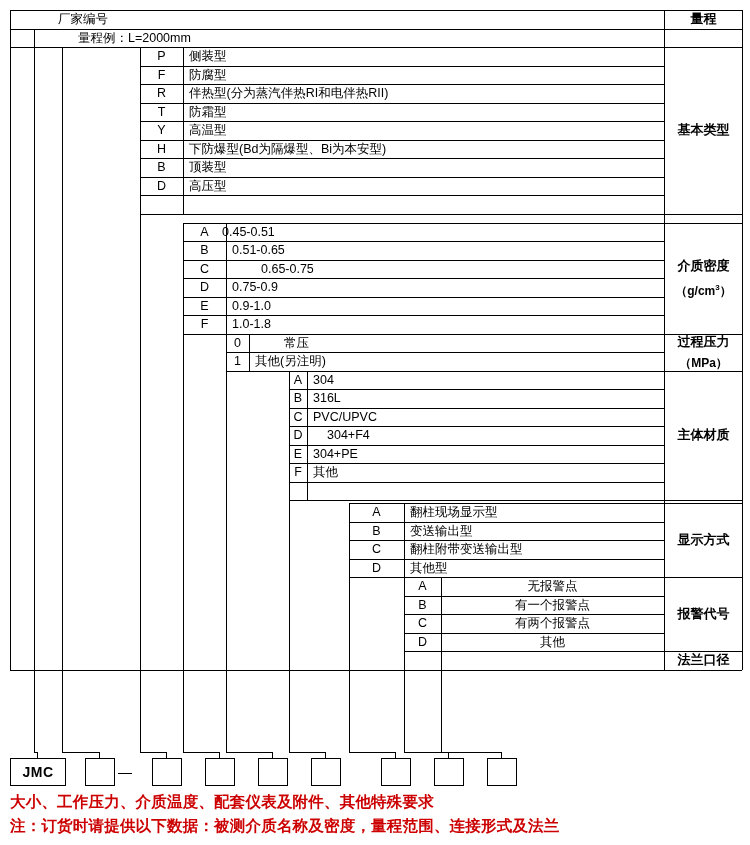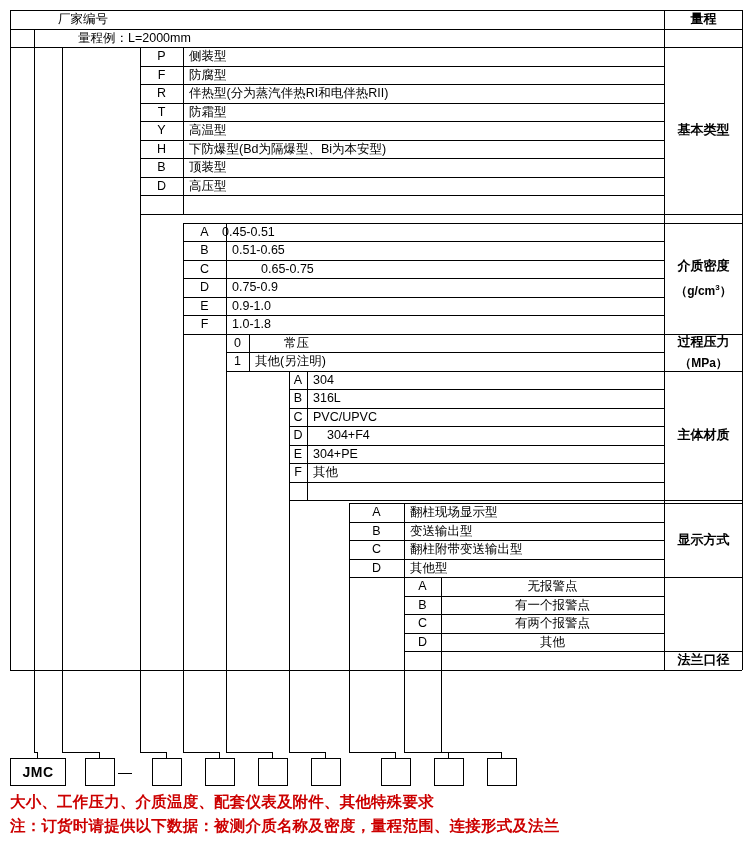--- a/index.html
+++ b/index.html
@@ -191,20 +191,21 @@
     <div class="ln h" style="left:404px;top:614px;width:260px;"></div>
     <div class="cell code" style="left:404px;top:595.5px;width:37px;height:18.5px;">B</div>
     <div class="cell desc" style="left:441px;top:595.5px;width:223px;height:18.5px;justify-content:center;padding-left:0;">有一个报警点</div>
     <div class="ln h" style="left:404px;top:632.5px;width:260px;"></div>
     <div class="cell code" style="left:404px;top:614px;width:37px;height:18.5px;">C</div>
     <div class="cell desc" style="left:441px;top:614px;width:223px;height:18.5px;justify-content:center;padding-left:0;">有两个报警点</div>
     <div class="ln h" style="left:404px;top:651px;width:260px;"></div>
     <div class="cell code" style="left:404px;top:632.5px;width:37px;height:18.5px;">D</div>
     <div class="cell desc" style="left:441px;top:632.5px;width:223px;height:18.5px;justify-content:center;padding-left:0;">其他</div>
     <div class="ln h" style="left:664px;top:651px;width:78px;"></div>
+    <div class="rlabel" style="left:665px;top:577px;width:77px;height:74px;">报警代号</div>
     <div class="ln v" style="left:441px;top:651px;height:18.5px;"></div>
     <div class="ln h" style="left:10px;top:669.5px;width:732px;"></div>
     <div class="rlabel" style="left:665px;top:651px;width:77px;height:18.5px;">法兰口径</div>
     <div class="ln v" style="left:34px;top:28.5px;height:723.5px;"></div>
     <div class="ln h" style="left:34px;top:752px;width:3px;"></div>
     <div class="ln v" style="left:37px;top:752px;height:6px;"></div>
     <div class="box jmc" style="left:10px;top:758px;width:54px;height:26px;">JMC</div>
     <div class="ln v" style="left:62px;top:47px;height:705px;"></div>
     <div class="ln h" style="left:62px;top:752px;width:37px;"></div>
     <div class="ln v" style="left:99px;top:752px;height:6px;"></div>

